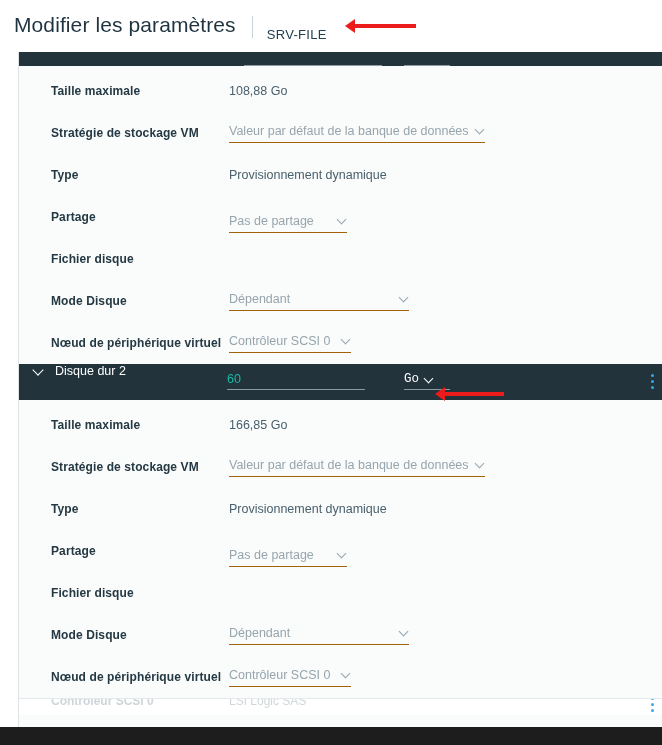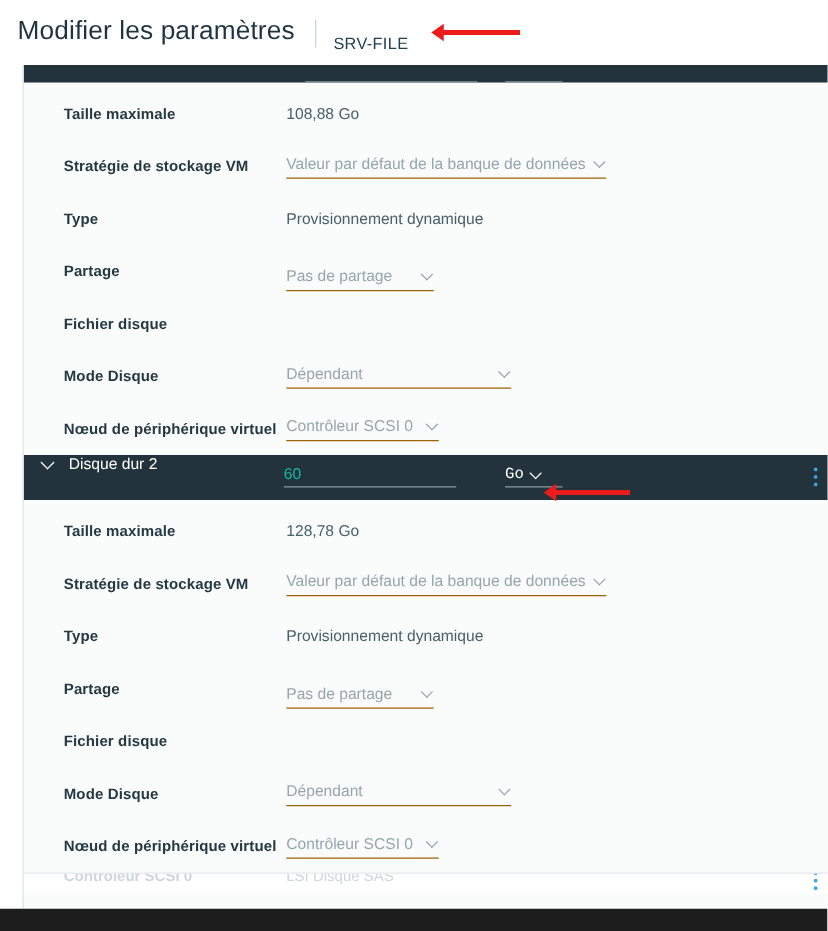--- a/index.html
+++ b/index.html
@@ -228,21 +228,21 @@
     <span class="kebab">
       <span></span>
         <span></span>
         <span></span>
     </span>
   </div>
 
   <div class="form-body">
     <div class="field">
       <span class="field-label">Taille maximale</span>
-      <span class="field-value plain">128,78 Go</span>
+      <span class="field-value plain">166,85 Go</span>
     </div>
 
     <div class="field">
       <span class="field-label">Stratégie de stockage VM</span>
       <span class="select w-policy">
         <span>Valeur par défaut de la banque de données</span>
         <span class="chev"></span>
       </span>
     </div>
 
@@ -278,21 +278,21 @@
           <span>Contrôleur SCSI 0</span>
           <span class="chev"></span>
         </span>
       </span>
     </div>
   </div>
 
   <div class="bottom-clip">
     <span class="ghost">
       <span class="lbl">Contrôleur SCSI 0</span>
-      <span>LSI Disque SAS</span>
+      <span>LSI Logic SAS</span>
     </span>
     <span class="kebab2">
       <span></span>
         <span></span>
         <span></span>
     </span>
   </div>
 </div>
 
 <div class="arrow" id="arrow-unit"></div>

